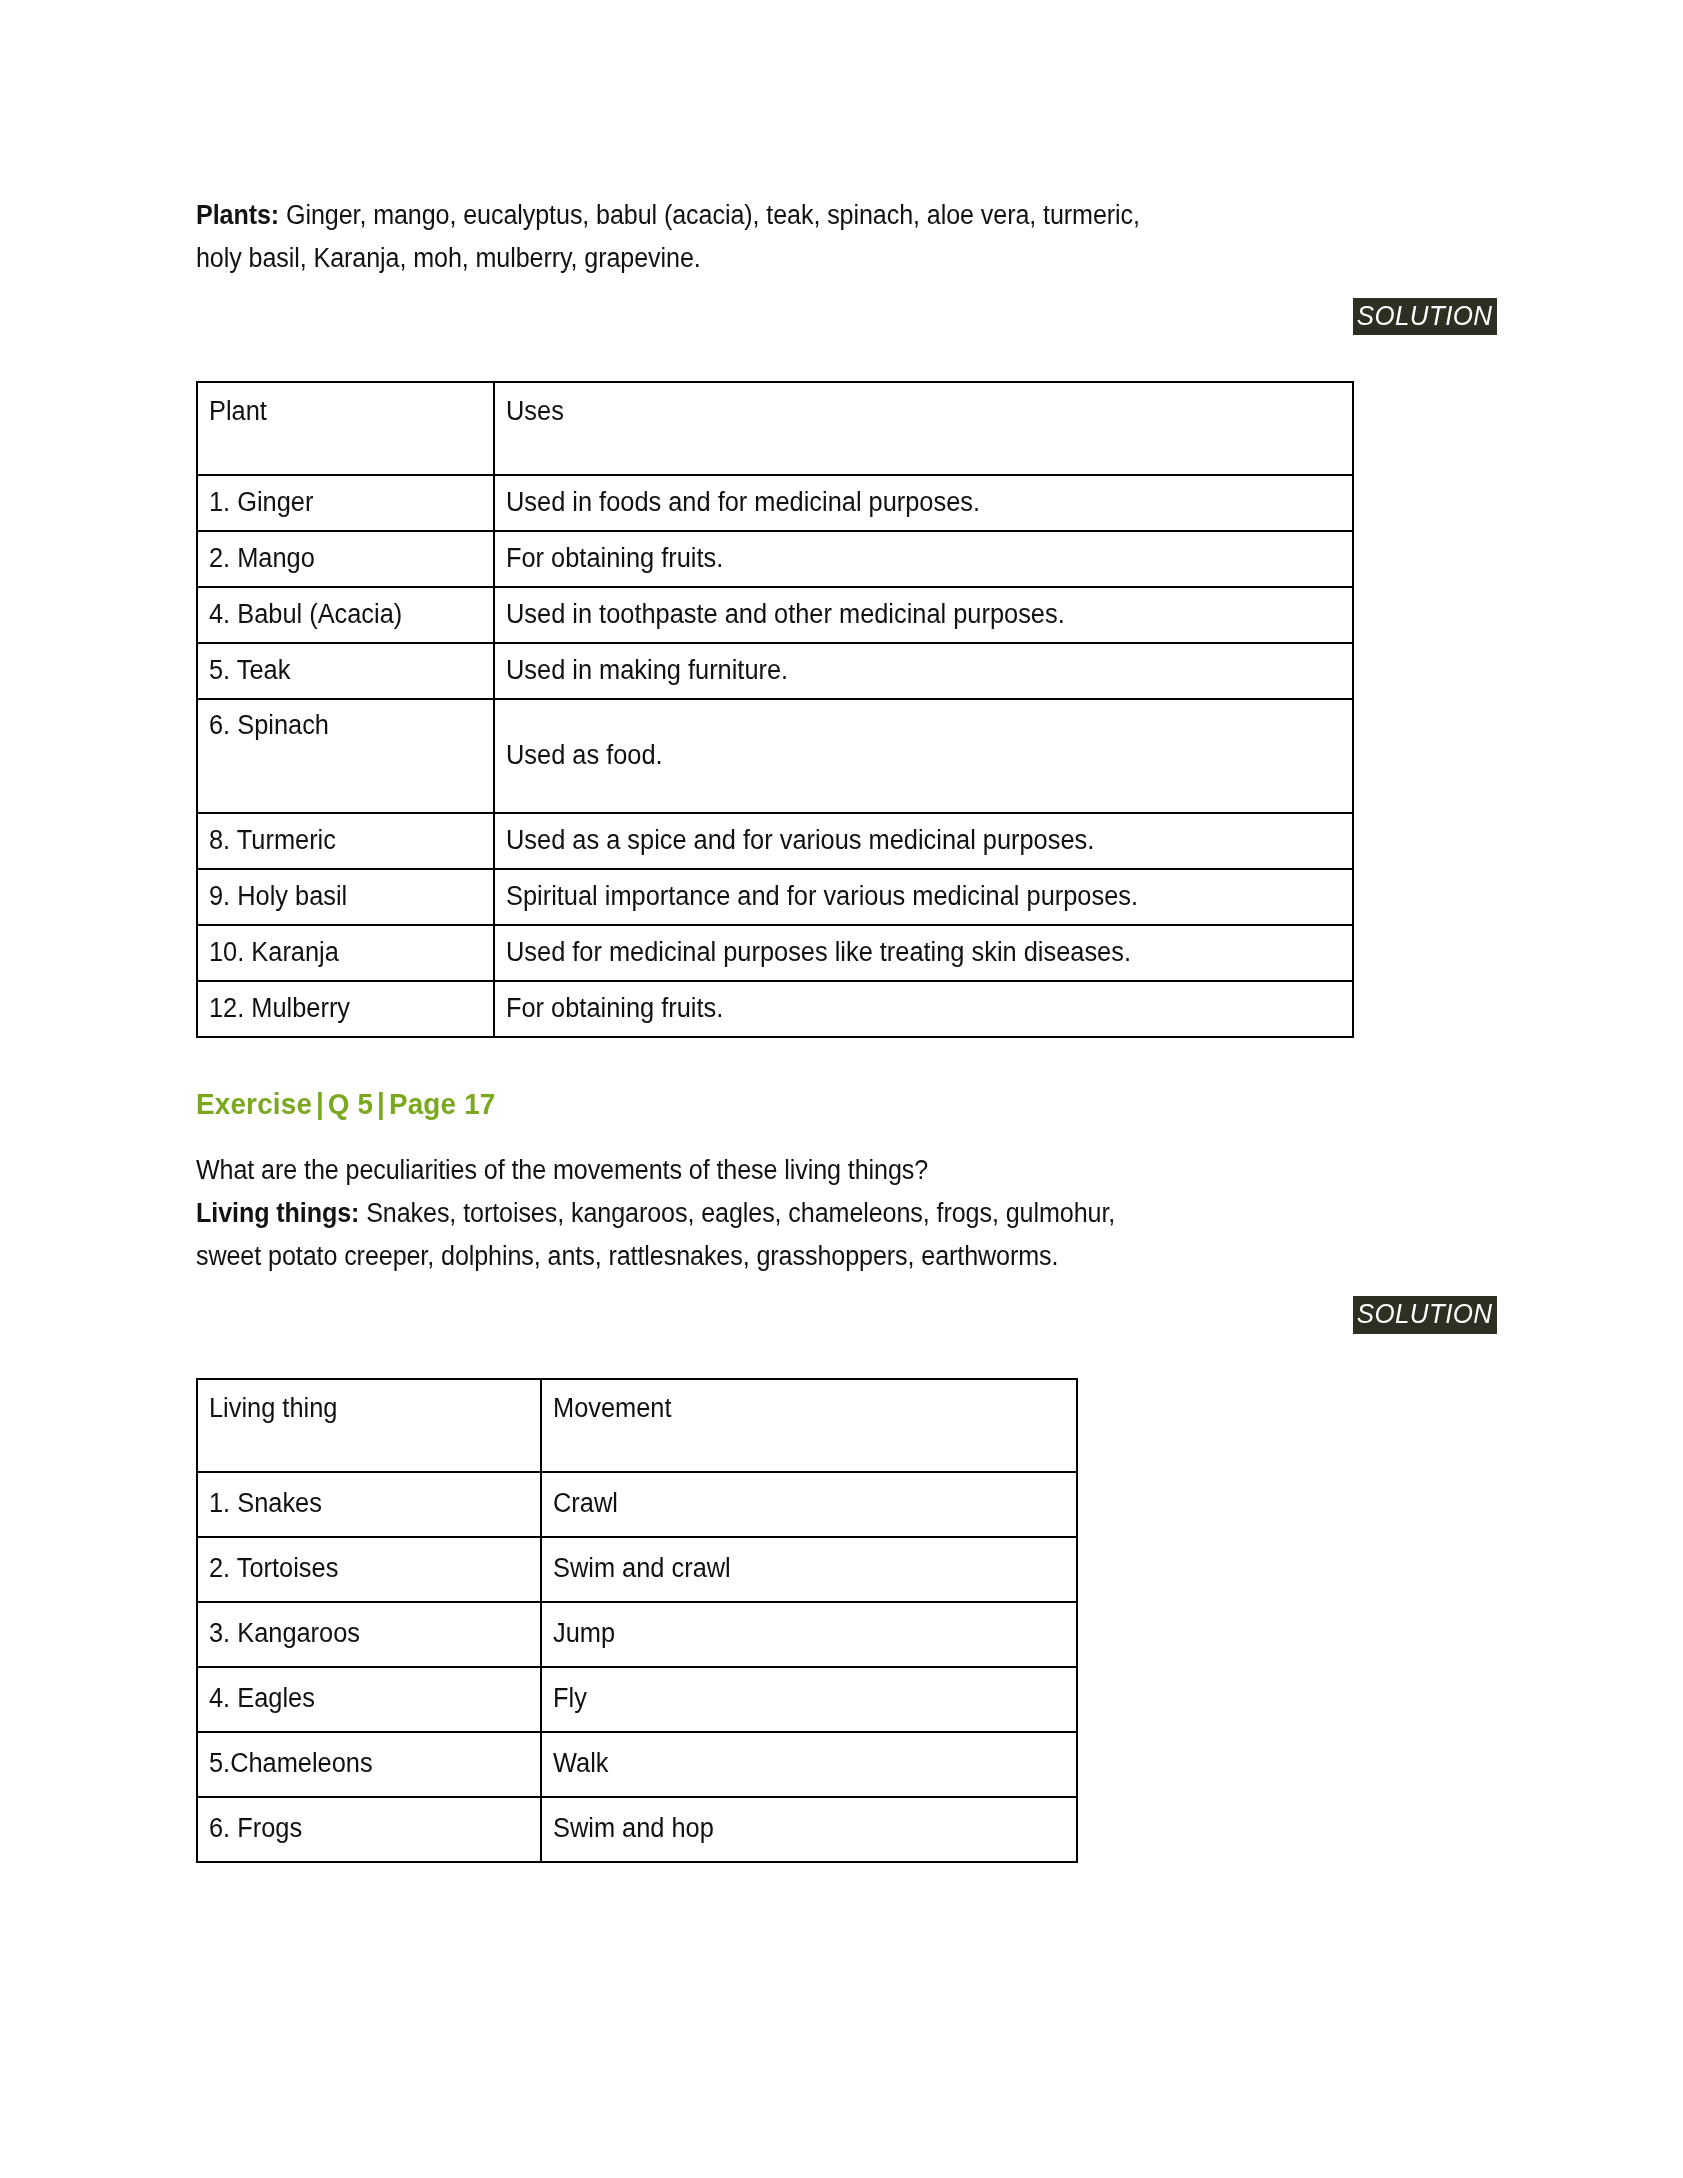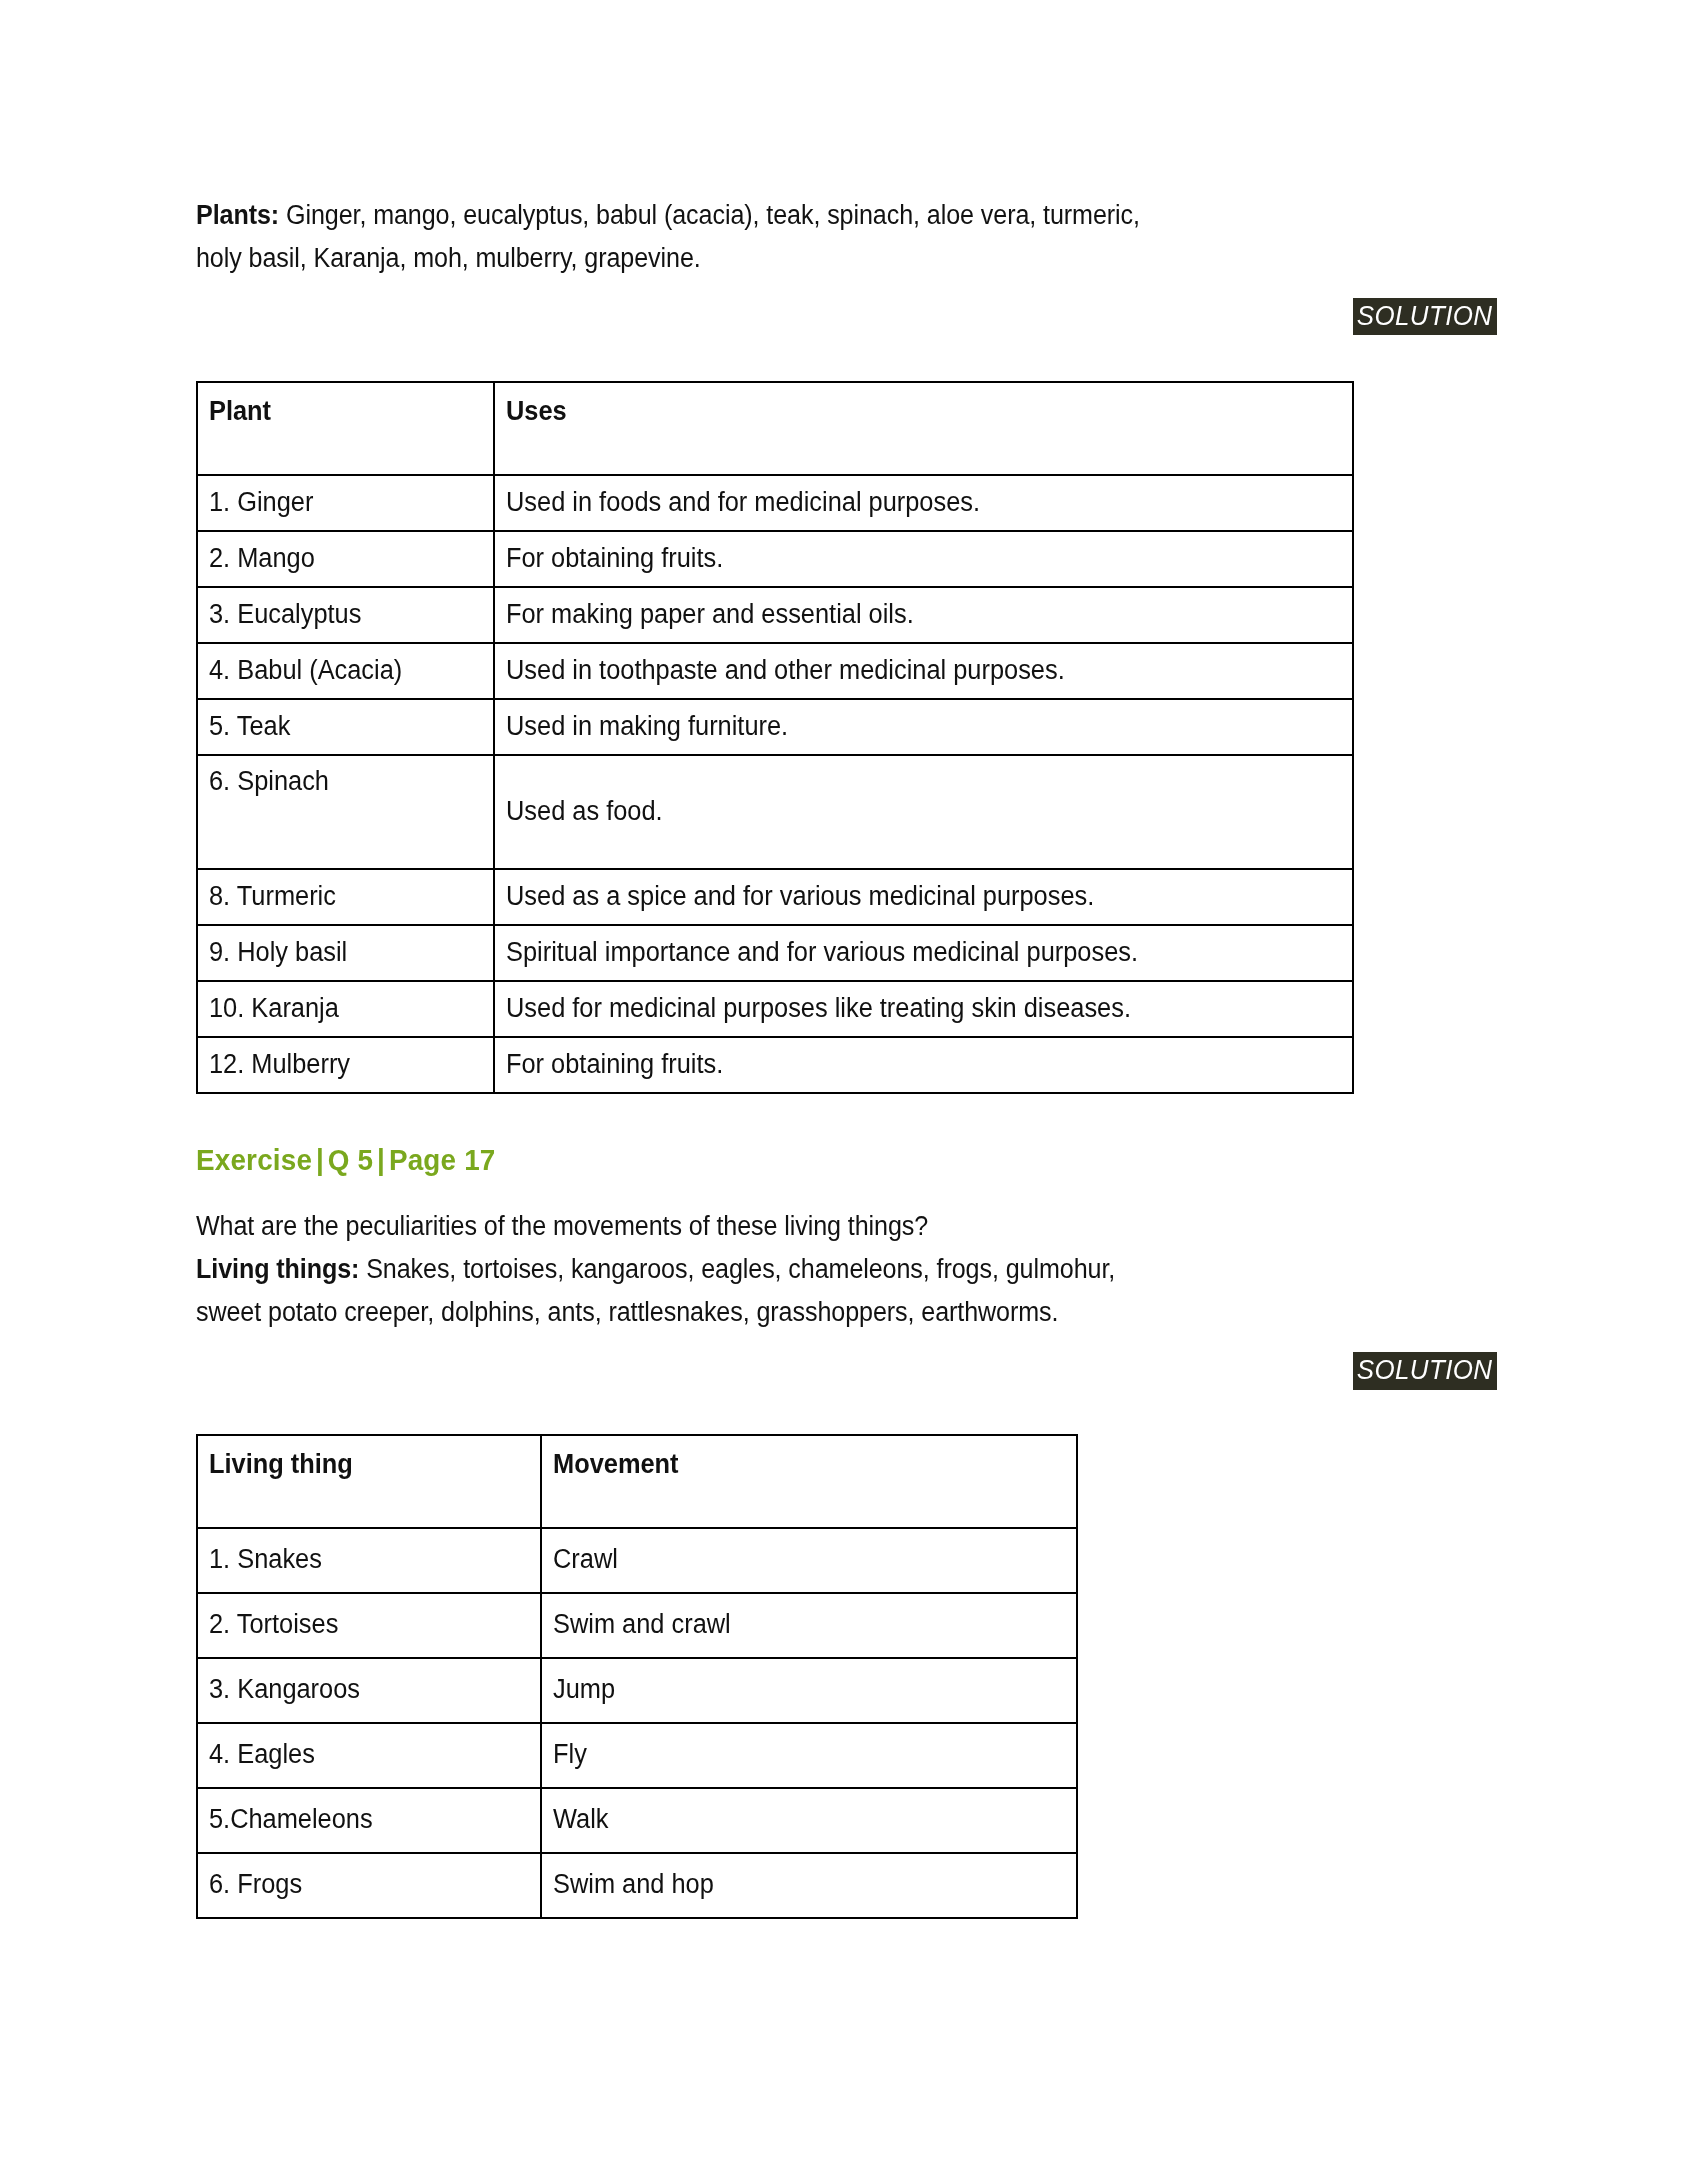--- a/index.html
+++ b/index.html
@@ -77,21 +77,21 @@
     font-weight: normal;
     line-height: 1.25;
   }
   table.doc-table .cell-inner {
     display: block;
     transform: scaleX(0.94);
     transform-origin: left center;
     white-space: nowrap;
   }
   table.doc-table thead th {
-    font-weight: bold;
+    font-weight: normal;
     height: 73px;
     vertical-align: top;
     padding-top: 12px;
   }
   table.doc-table tbody td {
     height: 42px;
   }
   table.doc-table tbody tr.tall td {
     height: 97px;
     margin-left: 26px;
@@ -169,28 +169,20 @@
         <tr>
             <td>
               <span class="cell-inner">2. Mango</span>
             </td>
             <td>
               <span class="cell-inner">For obtaining fruits.</span>
             </td>
           </tr>
         <tr>
             <td>
-              <span class="cell-inner">3. Eucalyptus</span>
-            </td>
-            <td>
-              <span class="cell-inner">For making paper and essential oils.</span>
-            </td>
-          </tr>
-        <tr>
-            <td>
               <span class="cell-inner">4. Babul (Acacia)</span>
             </td>
             <td>
               <span class="cell-inner">Used in toothpaste and other medicinal purposes.</span>
             </td>
           </tr>
         <tr>
             <td>
               <span class="cell-inner">5. Teak</span>
             </td>

